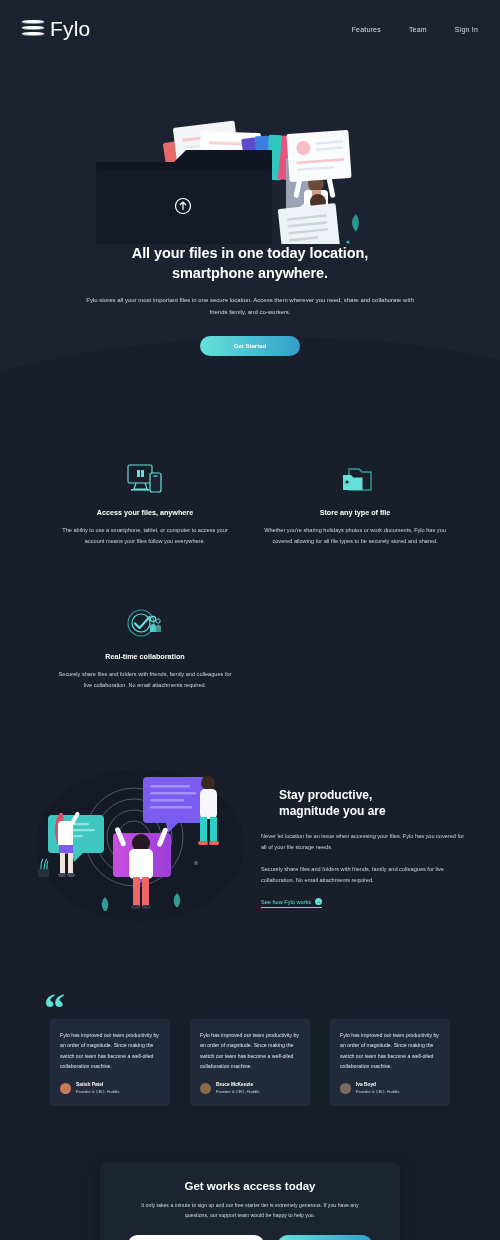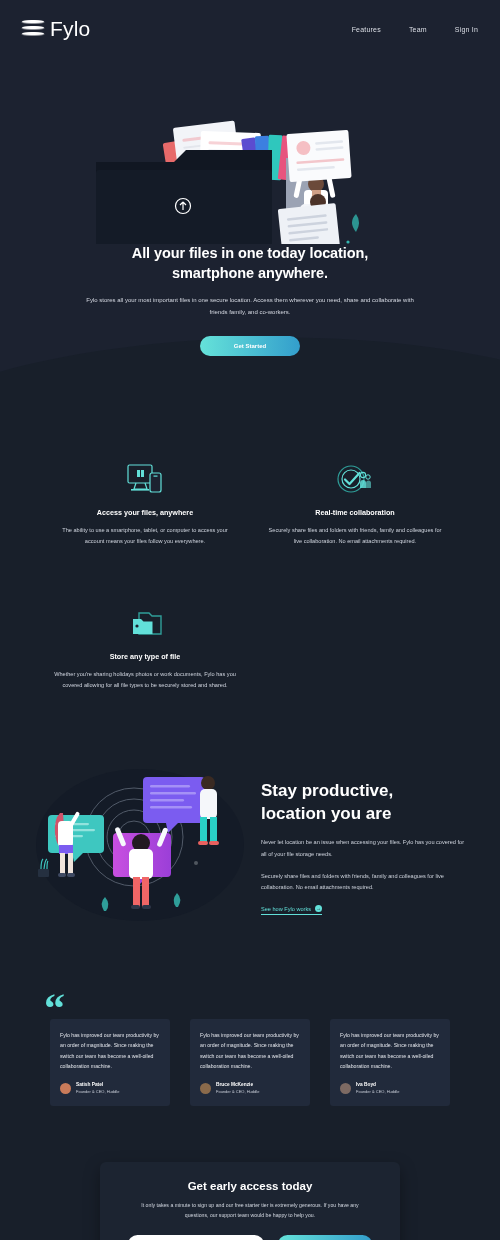--- a/index.html
+++ b/index.html
@@ -92,21 +92,21 @@
   .feature-title { font-size:7.2px; font-weight:bold; margin-top:8px; }
   .feature-desc { font-size:5.6px; line-height:1.95; color:#cfd4de; margin-top:8px; }
 
   
   .productive {
     display:flex; align-items:center; gap:16px;
     padding:72px 30px 0;
   }
   .prod-art { width:215px; flex:none; }
   .prod-copy { flex:1; padding-top:6px; }
-  .prod-title { font-size:17px; font-weight:bold; line-height:1.35; }
+  .prod-title { font-size:12px; font-weight:bold; line-height:1.35;margin-left:18px; }
   .prod-p { font-size:5.6px; line-height:2.0; color:#ced3dd; margin-top:11px; }
   .prod-link {
     display:inline-flex; align-items:center; gap:4px;
     margin-top:12px; font-size:5.6px; color:#62e0d9;
     border-bottom:1px solid #62e0d9; padding-bottom:2px;
     text-decoration:none;
   }
   .link-arrow {
     width:7px;height:7px;border-radius:50%;background:#62e0d9;
     display:inline-flex;align-items:center;justify-content:center;
@@ -290,44 +290,44 @@
           <rect x="28.5" y="13.5" width="4" height="1.2" fill="#62e0d9"></rect>
         </svg>
       </div>
       <div class="feature-title">Access your files, anywhere</div>
       <div class="feature-desc">The ability to use a smartphone, tablet, or computer to access your account means your files follow you everywhere.</div>
     </div>
 
 
     <div class="feature">
       <div class="feature-icon">
+        <svg width="40" height="32" viewBox="0 0 40 32">
+          <path d="M14 6 h10 l3 3 h9 v18 h-22z" fill="none" stroke="#2f9e99" stroke-width="1.4"></path>
+          <path d="M8 12 h8 l2.5 2.5 h9 V27 H8z" fill="#62e0d9"></path>
+          <circle cx="12" cy="19" r="1.6" fill="#1c2230"></circle>
+        </svg>
+      </div>
+      <div class="feature-title">Store any type of file</div>
+      <div class="feature-desc">Whether you're sharing holidays photos or work documents, Fylo has you covered allowing for all file types to be securely stored and shared.</div>
+    </div>
+
+    <div class="feature">
+      <div class="feature-icon">
         <svg width="40" height="34" viewBox="0 0 40 34">
           <circle cx="16" cy="17" r="13" fill="none" stroke="#2f9e99" stroke-width="1.2"></circle>
           <circle cx="16" cy="17" r="9" fill="none" stroke="#62e0d9" stroke-width="1.2"></circle>
           <path d="M10 17.5 l4.5 4.5 l10 -11" fill="none" stroke="#62e0d9" stroke-width="2.2" stroke-linecap="round" stroke-linejoin="round"></path>
           <circle cx="28" cy="13" r="2.6" fill="none" stroke="#62e0d9" stroke-width="1.1"></circle>
           <path d="M25 26 v-5 a3 3 0 0 1 6 0 v5z" fill="#62e0d9" opacity=".85"></path>
           <circle cx="33" cy="15" r="2.2" fill="none" stroke="#62e0d9" stroke-width="1"></circle>
           <path d="M31 26 v-5 a2.5 2.5 0 0 1 5 0 v5z" fill="#62e0d9" opacity=".6"></path>
         </svg>
       </div>
       <div class="feature-title">Real-time collaboration</div>
       <div class="feature-desc">Securely share files and folders with friends, family and colleagues for live collaboration. No email attachments required.</div>
-    </div>
-
-    <div class="feature">
-      <div class="feature-icon">
-        <svg width="40" height="32" viewBox="0 0 40 32">
-          <path d="M14 6 h10 l3 3 h9 v18 h-22z" fill="none" stroke="#2f9e99" stroke-width="1.4"></path>
-          <path d="M8 12 h8 l2.5 2.5 h9 V27 H8z" fill="#62e0d9"></path>
-          <circle cx="12" cy="19" r="1.6" fill="#1c2230"></circle>
-        </svg>
-      </div>
-      <div class="feature-title">Store any type of file</div>
-      <div class="feature-desc">Whether you're sharing holidays photos or work documents, Fylo has you covered allowing for all file types to be securely stored and shared.</div>
     </div>
 
   </section>
 
   <section class="productive">
     <div class="prod-art">
       <svg viewBox="0 0 215 160" width="215" height="160">
         <ellipse cx="110" cy="82" rx="104" ry="76" fill="#141b27"></ellipse>
 
         <g fill="none" stroke="#66707f" stroke-width="1" opacity=".75">
@@ -395,21 +395,21 @@
         </g>
 
         <path d="M74 148 q-5 -8 1 -14 q6 7 1 14z" fill="#2f9e99"></path>
         <path d="M148 144 q5 -8 -1 -14 q-6 7 -1 14z" fill="#2f9e99"></path>
         <circle cx="166" cy="100" r="2" fill="#50575f"></circle>
       </svg>
     </div>
     <div class="prod-copy">
       <h2 class="prod-title">
         <span>Stay productive,</span><br>
-        <span>location you are</span>
+        <span>magnitude you are</span>
       </h2>
       <p class="prod-p">Never let location be an issue when accessing your files. Fylo has you covered for all of your file storage needs.</p>
       <p class="prod-p">Securely share files and folders with friends, family and colleagues for live collaboration. No email attachments required.</p>
       <a href="#" class="prod-link">
         <span>See how Fylo works</span>
         <span class="link-arrow">→</span>
       </a>
     </div>
   </section>
 
@@ -445,21 +445,21 @@
         <div>
           <div class="tname">Iva Boyd</div>
           <div class="trole">Founder &amp; CEO, Huddle</div>
         </div>
       </div>
     </div>
   </section>
 
   <div class="cta-zone">
     <div class="cta-card">
-      <div class="cta-title">Get early access today</div>
+      <div class="cta-title">Get works access today</div>
       <div class="cta-desc">It only takes a minute to sign up and our free starter tier is extremely generous. If you have any questions, our support team would be happy to help you.</div>
       <div class="cta-form">
         <input class="cta-input" type="email" placeholder="email@example.com" style="">
         <button class="cta-btn">Get Started For Free</button>
       </div>
     </div>
   </div>
 
 </div>
 

